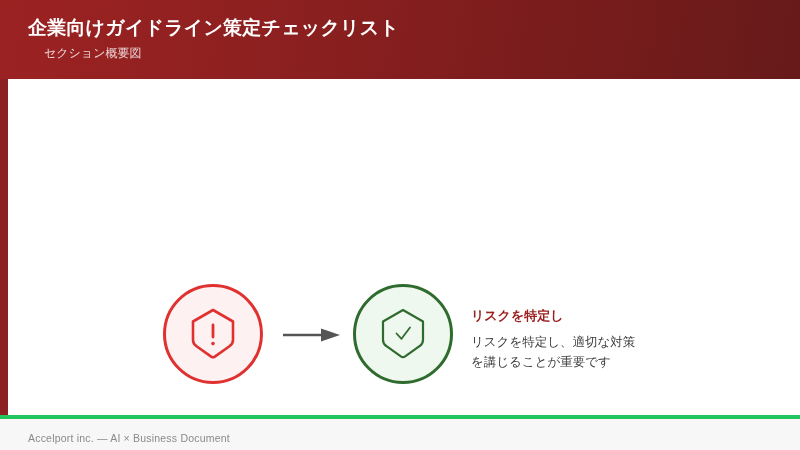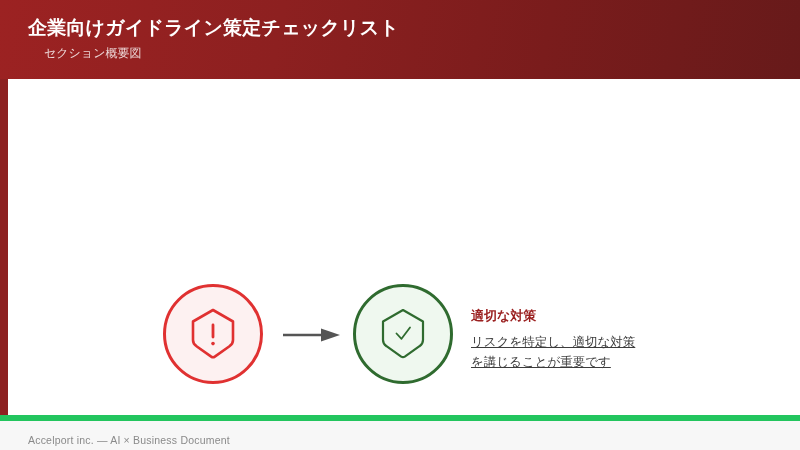--- a/index.html
+++ b/index.html
@@ -129,31 +129,31 @@
     margin: 0 0 7px 0;
     white-space: nowrap;
   }
   .callout-body {
     font-size: 12.5px;
     font-weight: normal;
     color: #3c3c3c;
     line-height: 20px;
     margin: 0;
   }
-  .callout-body .ln { display: block; white-space: nowrap; text-decoration: underline; }
+  .callout-body .ln { display: block; white-space: nowrap; }
 
   
   .footer {
     position: absolute;
     left: 0;
     top: 415px;
     width: 800px;
     height: 35px;
     background: #f7f7f7;
-    border-top: 6px solid #22c55e;
+    border-top: 4px solid #22c55e;
     box-sizing: border-box;
   }
   .footer-text {
     position: absolute;
     left: 28px;
     top: 13px;
     font-size: 10.5px;
     color: #8a8a8a;
     letter-spacing: 0.2px;
     white-space: nowrap;
@@ -195,21 +195,21 @@
       <div class="node node-safe">
         <span>
           <svg width="52" height="56" viewBox="0 0 52 56" fill="none" xmlns="http://www.w3.org/2000/svg">
             <path d="M26 4 L46 15.5 V34 Q46 38 42.5 40.2 L27.8 50.6 Q26 51.8 24.2 50.6 L9.5 40.2 Q6 38 6 34 V15.5 Z" stroke="#2f6b2f" stroke-width="2.2" fill="none" stroke-linejoin="round" stroke-linecap="round"></path>
             <path d="M19.5 27.5 L24.5 32.8 L33 21.5" stroke="#2f6b2f" stroke-width="1.8" fill="none" stroke-linecap="round" stroke-linejoin="round"></path>
           </svg>
         </span>
       </div>
 
       <div class="callout">
-        <div class="callout-title">適切な対策</div>
+        <div class="callout-title">リスクを特定し</div>
         <div class="callout-body">
           <span class="ln">リスクを特定し、適切な対策</span>
           <span class="ln">を講じることが重要です</span>
         </div>
       </div>
 
     </div>
   </div>
 
   <div class="footer">

